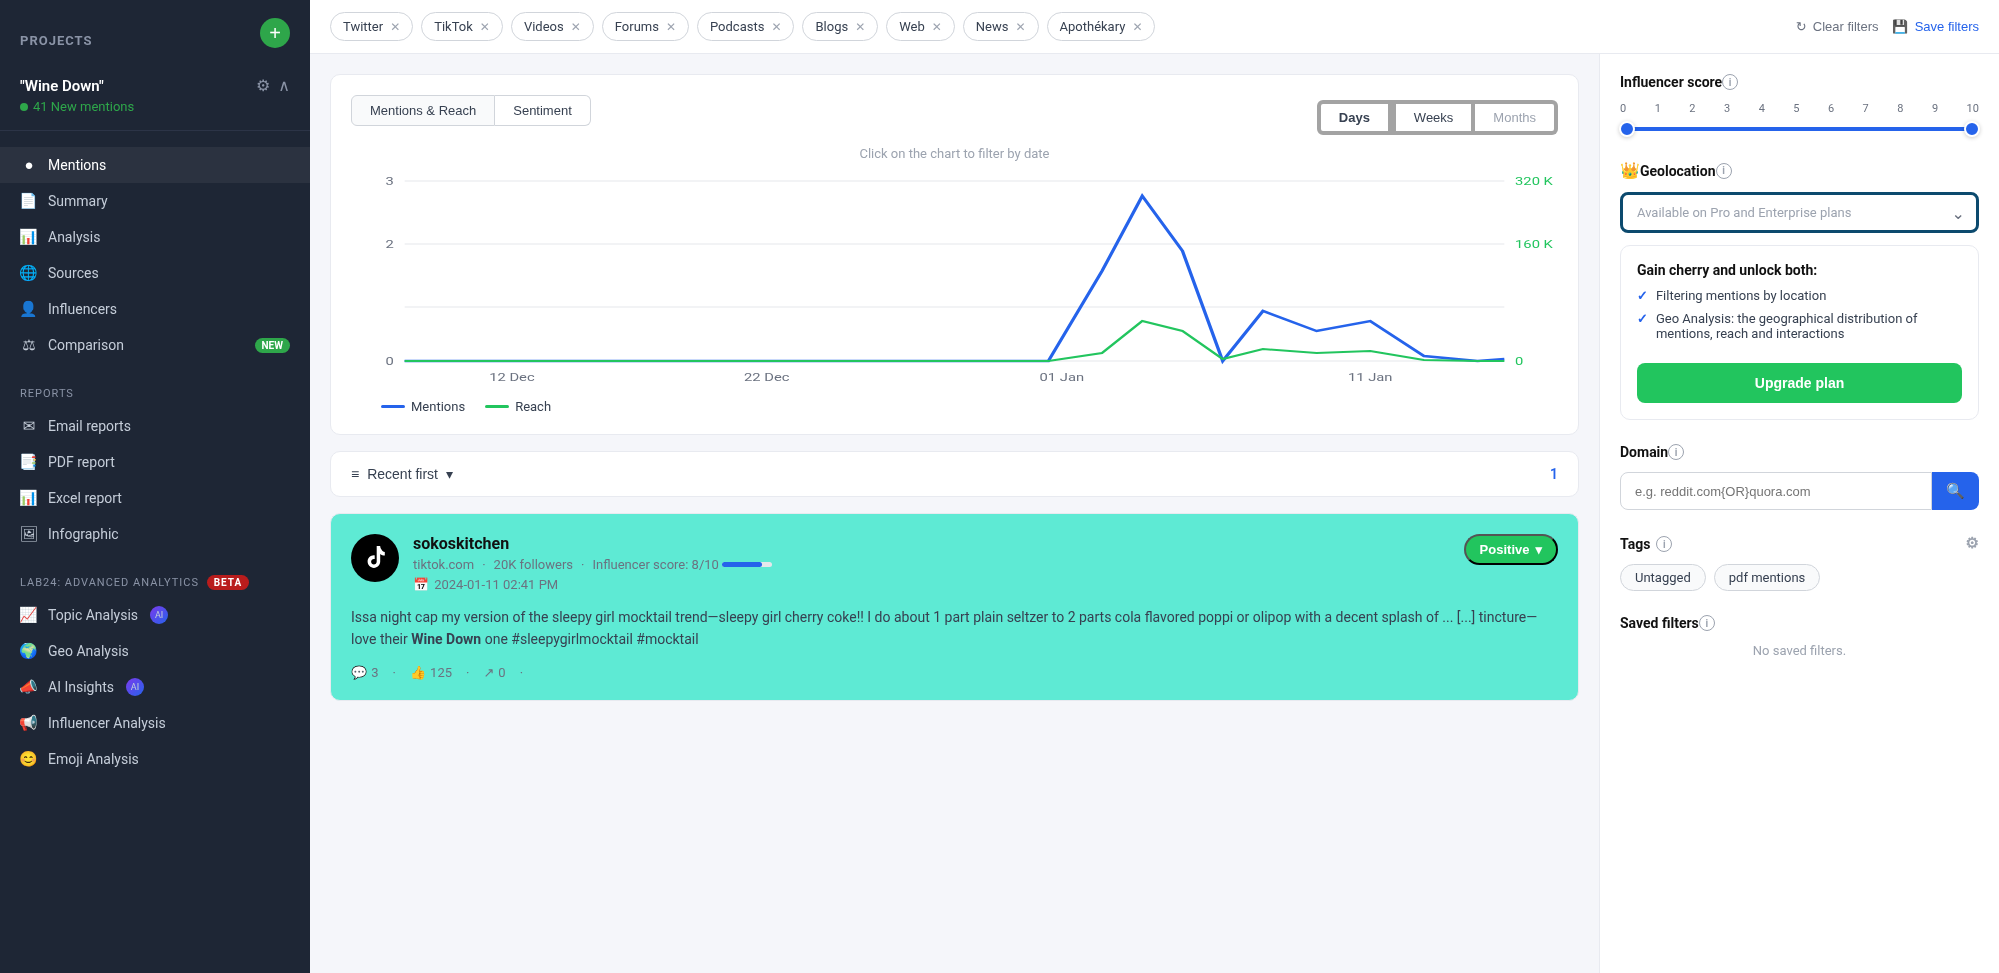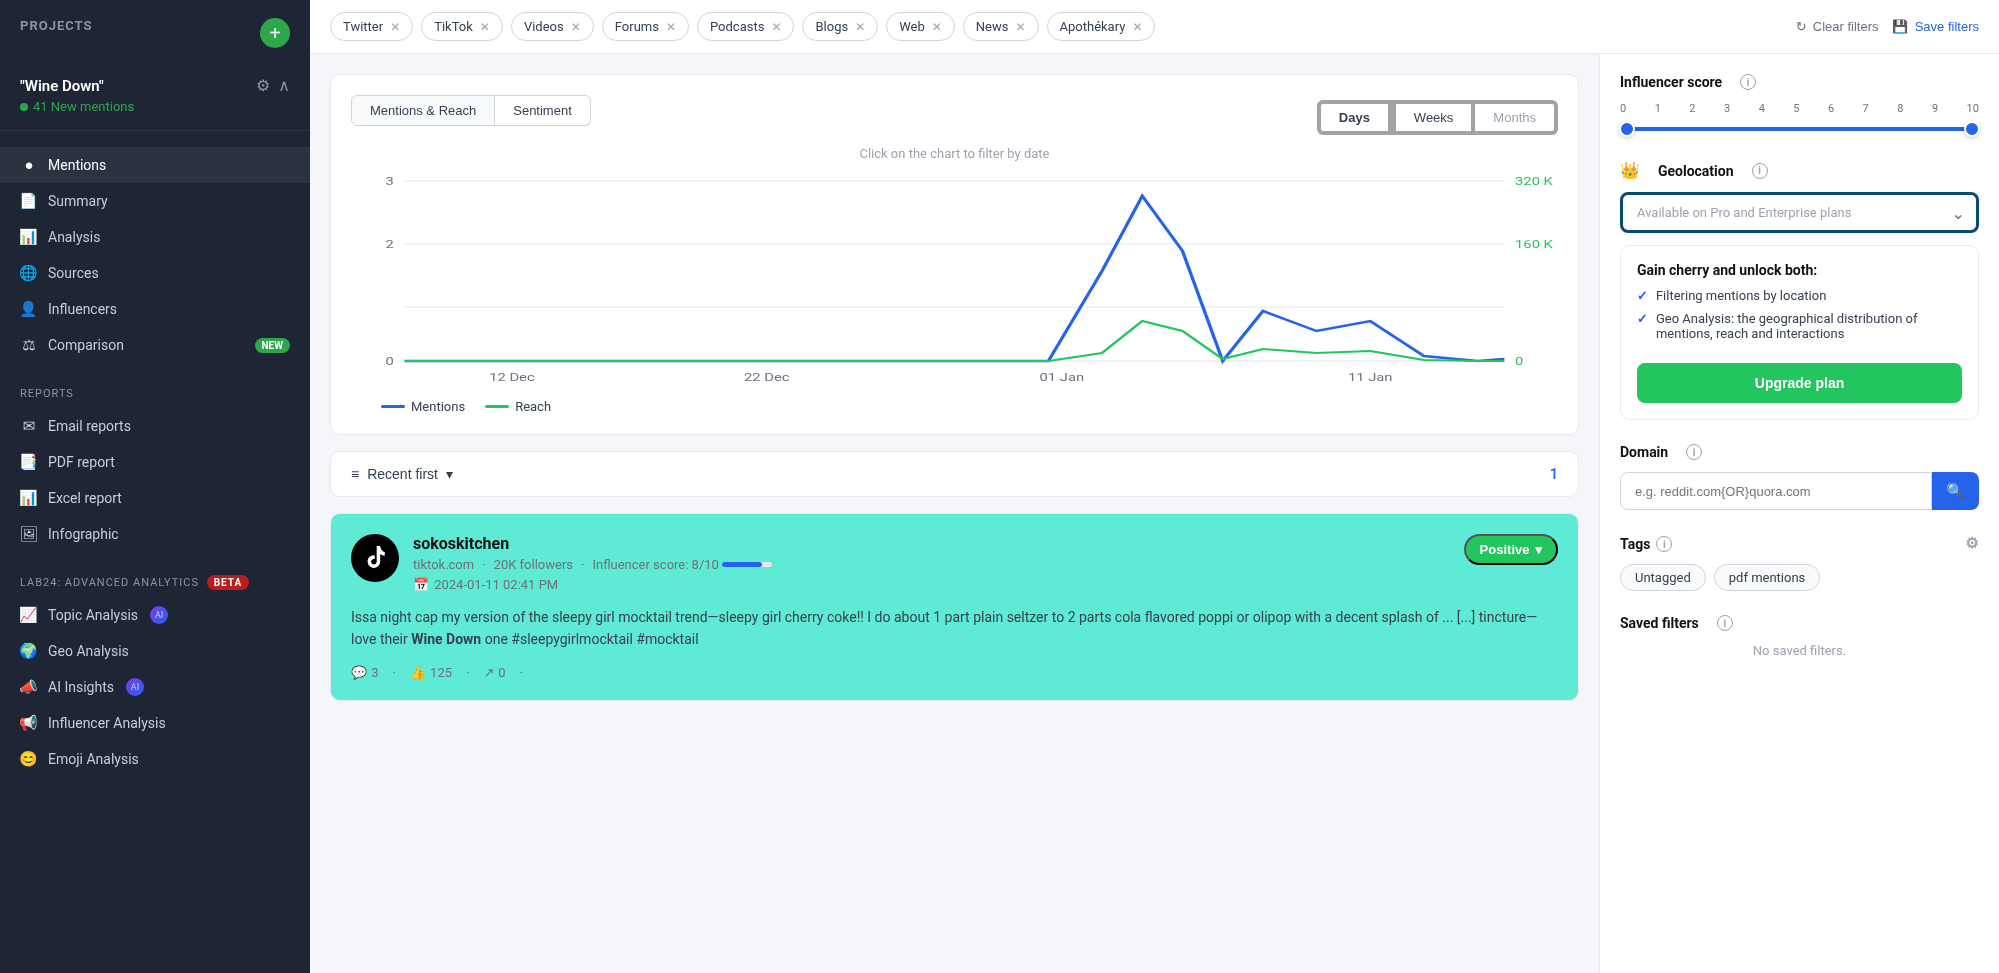--- a/index.html
+++ b/index.html
@@ -1,20 +1,20 @@
 <!DOCTYPE html>
 <html><head>
   <meta charset="utf-8">
   <style>
     * { box-sizing: border-box; margin: 0; padding: 0; }
     body { font-family: -apple-system, BlinkMacSystemFont, 'Segoe UI', Roboto, sans-serif; display: flex; height: 100vh; overflow: hidden; background: #f5f6fa; }
 
     
     .sidebar { width: 310px; min-width: 310px; background: #1e2635; color: #fff; display: flex; flex-direction: column; height: 100vh; overflow-y: auto; }
-    .sidebar-header { padding: 18px 20px; display: flex; align-items: flex-start; justify-content: space-between; gap: 38px; }
+    .sidebar-header { padding: 18px 20px; display: flex; align-items: flex-end; justify-content: space-between; gap: 38px; }
     .sidebar-title { font-size: 13px; font-weight: 700; letter-spacing: 1px; color: #8a93a6; text-transform: uppercase; }
     .add-btn { width: 30px; height: 30px; border-radius: 50%; background: #2ea64a; border: none; color: #fff; font-size: 20px; cursor: pointer; display: flex; align-items: center; justify-content: center; }
 
     .project-block { padding: 10px 20px 16px; border-bottom: 1px solid #2c3447; }
     .project-name { font-size: 15px; font-weight: 600; color: #fff; display: flex; align-items: center; justify-content: space-between; }
     .project-name-icons { display: flex; gap: 8px; align-items: center; }
     .icon-btn { background: none; border: none; color: #8a93a6; cursor: pointer; font-size: 16px; }
     .project-mentions { font-size: 13px; color: #2ea64a; margin-top: 4px; display: flex; align-items: center; gap: 5px; }
     .dot { width: 8px; height: 8px; border-radius: 50%; background: #2ea64a; display: inline-block; }
 
@@ -82,21 +82,21 @@
     .mention-date { display: flex; align-items: center; gap: 5px; font-size: 13px; color: #6b7280; margin-top: 5px; }
     .sentiment-badge { display: flex; align-items: center; gap: 6px; padding: 6px 14px; border-radius: 20px; font-size: 13px; font-weight: 600; background: #22c55e; color: #fff; cursor: pointer; }
     .mention-body { margin-top: 14px; font-size: 14px; color: #374151; line-height: 1.6; }
     .mention-body strong { font-weight: 700; }
     .mention-footer { display: flex; align-items: center; gap: 14px; margin-top: 14px; font-size: 13px; color: #6b7280; }
     .mention-footer span { display: flex; align-items: center; gap: 4px; }
 
     
     .right-panel { width: 400px; min-width: 400px; background: #fff; border-left: 1px solid #e8eaf0; padding: 20px; overflow-y: auto; }
     .filter-section { margin-bottom: 24px; }
-    .filter-section-title { font-size: 14px; font-weight: 700; color: #111; display: flex; align-items: center; gap: 18px; margin-bottom: 12px; }
+    .filter-section-title { font-size: 14px; font-weight: 700; color: #111; display: flex; align-items: center; gap: 0; margin-bottom: 12px; }
     .info-icon { width: 16px; height: 16px; border-radius: 50%; border: 1px solid #9ca3af; display: inline-flex; align-items: center; justify-content: center; font-size: 10px; color: #9ca3af; }
 
     
     .slider-labels { display: flex; justify-content: space-between; font-size: 11px; color: #6b7280; margin-bottom: 6px; }
 
     
     .geo-select { width: 100%; padding: 10px 14px; border: 3px solid #0c4a6e; border-radius: 8px; font-size: 13px; color: #9ca3af; background: #fff; appearance: none; cursor: pointer; display: flex; align-items: center; justify-content: space-between; }
     .geo-select-wrap { position: relative; }
     .geo-select-wrap::after { content: '⌄'; position: absolute; right: 14px; top: 50%; transform: translateY(-50%); color: #6b7280; pointer-events: none; }
     .crown-icon { color: #f59e0b; font-size: 16px; }

